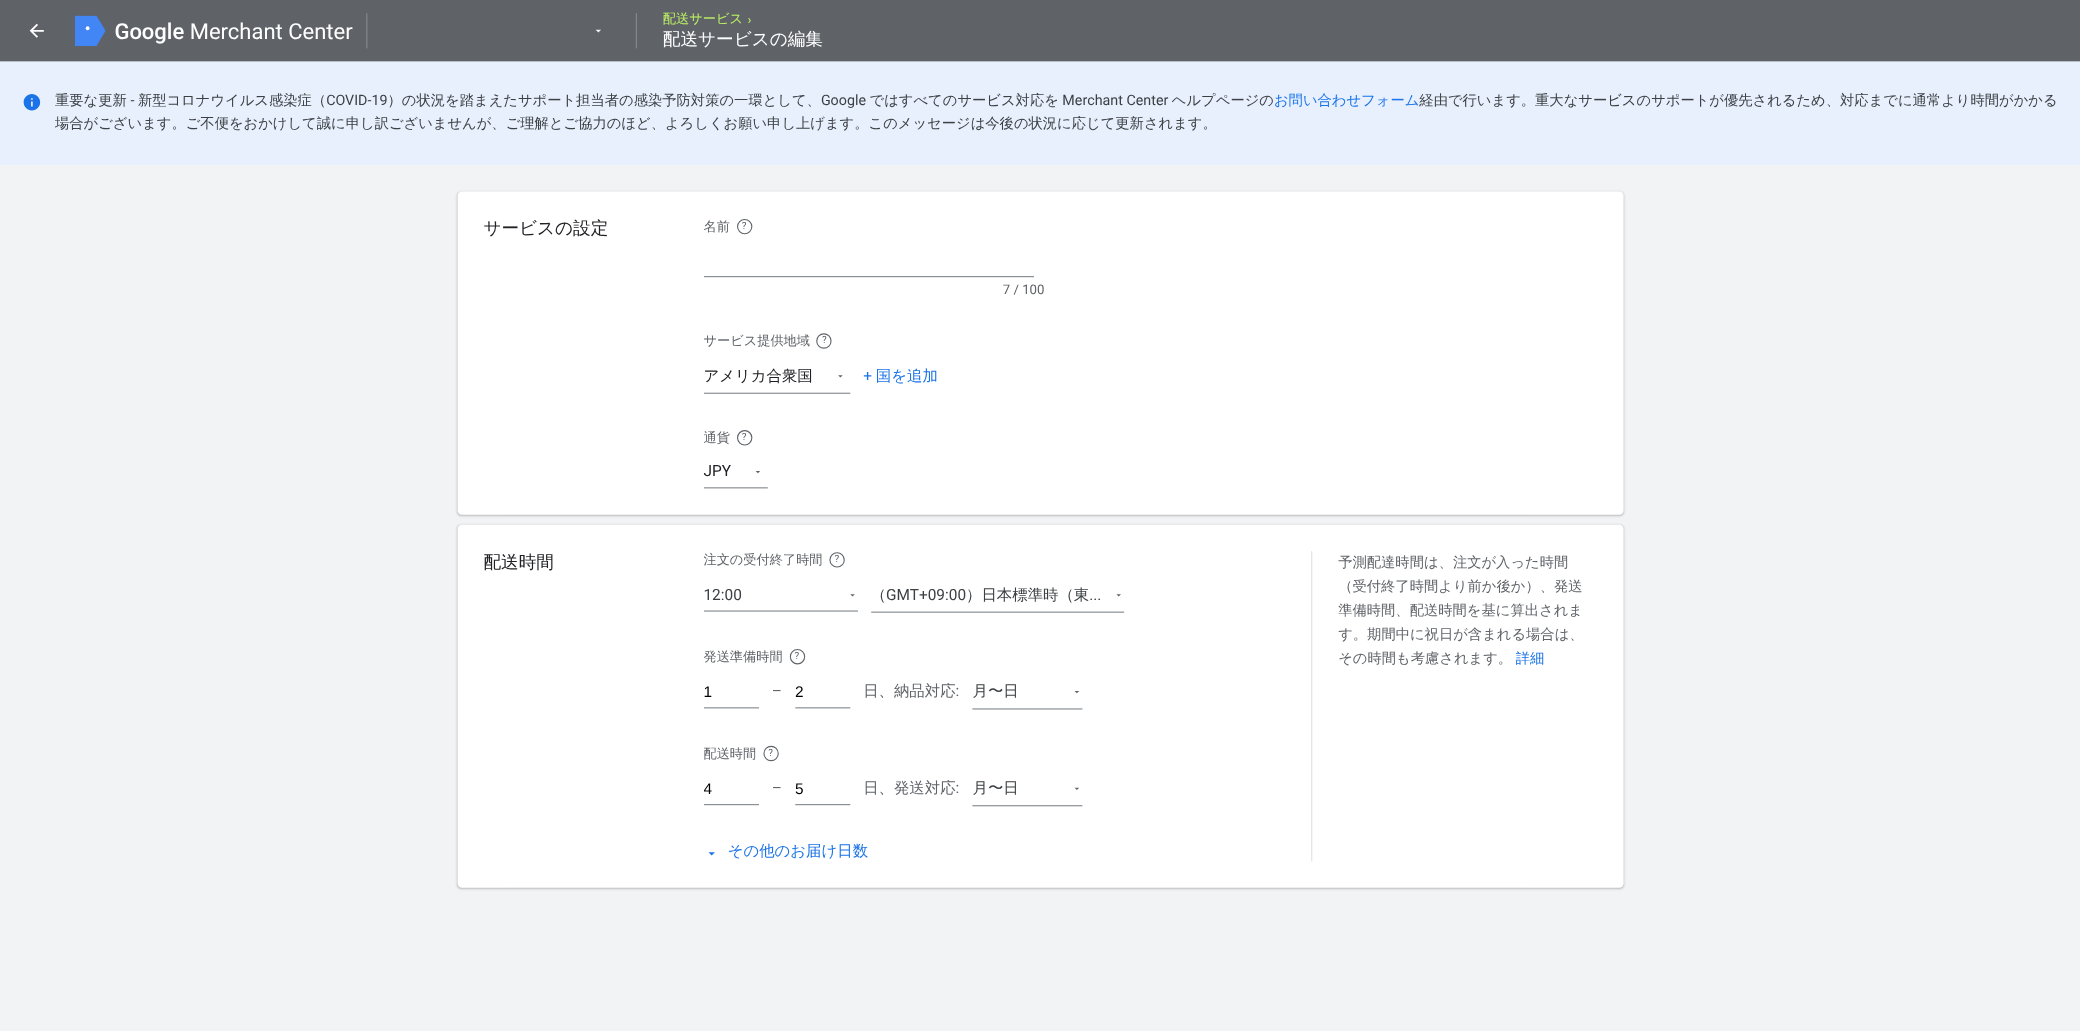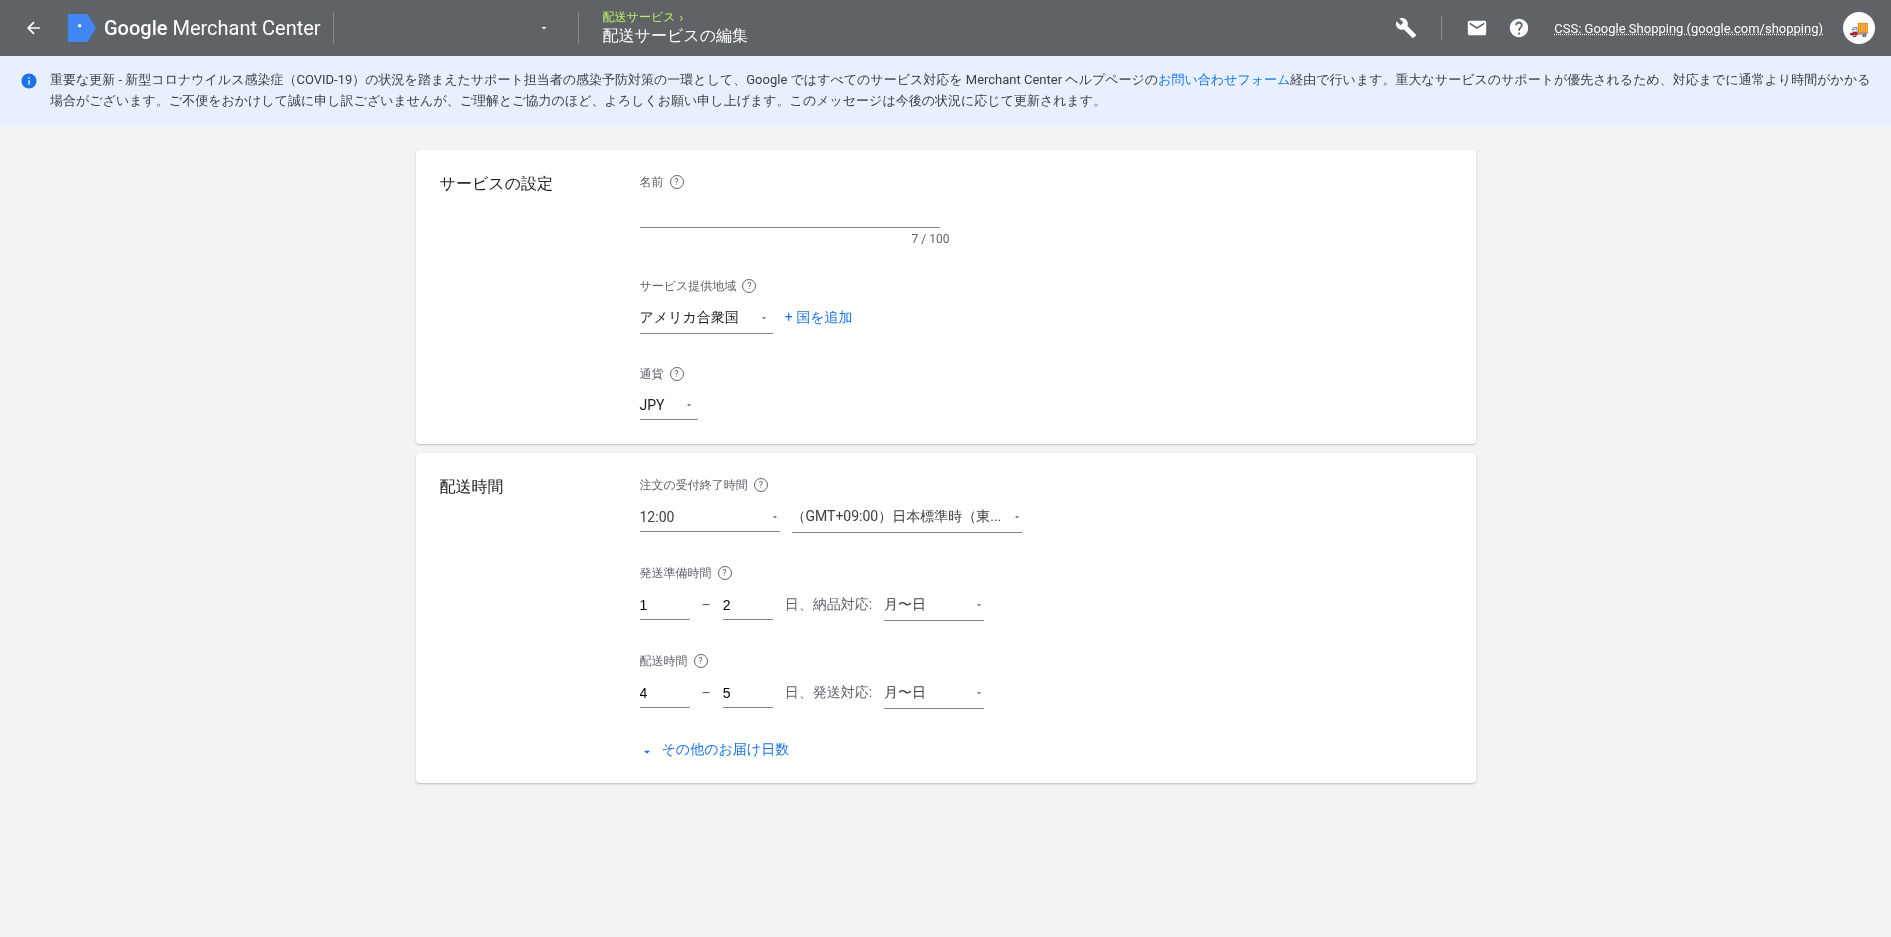--- a/index.html
+++ b/index.html
@@ -34,21 +34,21 @@
 .breadcrumb-title { font-size: 16px; color: #fff; }
 .header-icons { display: flex; align-items: center; gap: 4px; }
 .hicon { padding: 8px; cursor: pointer; display:flex; align-items:center; color:#fff;}
 .css-link { font-size: 13px; color: #fff; text-decoration: underline dotted; margin-left: 12px; white-space:nowrap; cursor:pointer;}
 .avatar { width: 32px; height: 32px; border-radius: 50%; background: #fff; margin-left: 16px; display:flex; align-items:center; justify-content:center; font-size:16px;}
 .notice {
   background: #e8f0fe;
   display: flex;
   align-items: flex-start;
   gap: 12px;
-  padding: 14px 20px;
+  padding: 26px 20px;
   font-size: 13px;
   color: #3c4043;
   line-height: 1.6;
 }
 .notice-icon { color:#1a73e8; flex-shrink:0; margin-top:2px;}
 .notice a { color: #1a73e8; text-decoration: none; }
 .content { max-width: 1060px; margin: 24px auto; }
 .card {
   background: #fff;
   border-radius: 4px;
@@ -126,40 +126,20 @@
     </div>
   </div>
   <div class="vsep"></div>
   <div class="breadcrumb-area">
     <div class="breadcrumb-top">
       <span>配送サービス</span>
       <span>›</span>
     </div>
     <div class="breadcrumb-title">配送サービスの編集</div>
   </div>
-  <div class="header-icons">
-    <div class="hicon">
-      <svg width="22" height="22" viewBox="0 0 24 24" fill="white">
-          <path d="M22.7 19l-9.1-9.1c.9-2.3.4-5-1.5-6.9-2-2-5-2.4-7.4-1.3L9 6 6 9 1.6 4.7C.4 7.1.9 10.1 2.9 12.1c1.9 1.9 4.6 2.4 6.9 1.5l9.1 9.1c.4.4 1 .4 1.4 0l2.3-2.3c.5-.4.5-1.1.1-1.4z"></path>
-        </svg>
-    </div>
-    <div class="vsep" style="height:24px;"></div>
-    <div class="hicon">
-      <svg width="22" height="22" viewBox="0 0 24 24" fill="white">
-          <path d="M20 4H4c-1.1 0-2 .9-2 2v12c0 1.1.9 2 2 2h16c1.1 0 2-.9 2-2V6c0-1.1-.9-2-2-2zm0 4l-8 5-8-5V6l8 5 8-5v2z"></path>
-        </svg>
-    </div>
-    <div class="hicon">
-      <svg width="22" height="22" viewBox="0 0 24 24" fill="white">
-          <path d="M12 2C6.48 2 2 6.48 2 12s4.48 10 10 10 10-4.48 10-10S17.52 2 12 2zm1 17h-2v-2h2v2zm2.07-7.75l-.9.92C13.45 12.9 13 13.5 13 15h-2v-.5c0-1.1.45-2.1 1.17-2.83l1.24-1.26c.37-.36.59-.86.59-1.41 0-1.1-.9-2-2-2s-2 .9-2 2H8c0-2.21 1.79-4 4-4s4 1.79 4 4c0 .88-.36 1.68-.93 2.25z"></path>
-        </svg>
-    </div>
-    <span class="css-link">CSS: Google Shopping (google.com/shopping)</span>
-    <div class="avatar">🚚</div>
-  </div>
 </div>
 
 <div class="notice">
   <div class="notice-icon">
     <svg width="18" height="18" viewBox="0 0 24 24" fill="#1a73e8">
         <path d="M12 2C6.48 2 2 6.48 2 12s4.48 10 10 10 10-4.48 10-10S17.52 2 12 2zm1 15h-2v-6h2v6zm0-8h-2V7h2v2z"></path>
       </svg>
   </div>
   <div>
     <span>重要な更新 - 新型コロナウイルス感染症（COVID-19）の状況を踏まえたサポート担当者の感染予防対策の一環として、Google ではすべてのサービス対応を Merchant Center ヘルプページの</span><a href="#">お問い合わせフォーム</a><span>経由で行います。重大なサービスのサポートが優先されるため、対応までに通常より時間がかかる場合がございます。ご不便をおかけして誠に申し訳ございませんが、ご理解とご協力のほど、よろしくお願い申し上げます。このメッセージは今後の状況に応じて更新されます。</span>
@@ -275,15 +255,19 @@
           </div>
         </div>
       </div>
       <div class="expand-link">
         <svg width="14" height="14" viewBox="0 0 24 24" fill="#1a73e8">
             <path d="M7 10l5 5 5-5z"></path>
           </svg>
         <span>その他のお届け日数</span>
       </div>
     </div>
+    <div class="card-side">
+      <span>予測配達時間は、注文が入った時間（受付終了時間より前か後か）、発送準備時間、配送時間を基に算出されます。期間中に祝日が含まれる場合は、その時間も考慮されます。</span>
+      <a href="#">詳細</a>
+    </div>
   </div>
 
 </div>
 
 </body></html>

